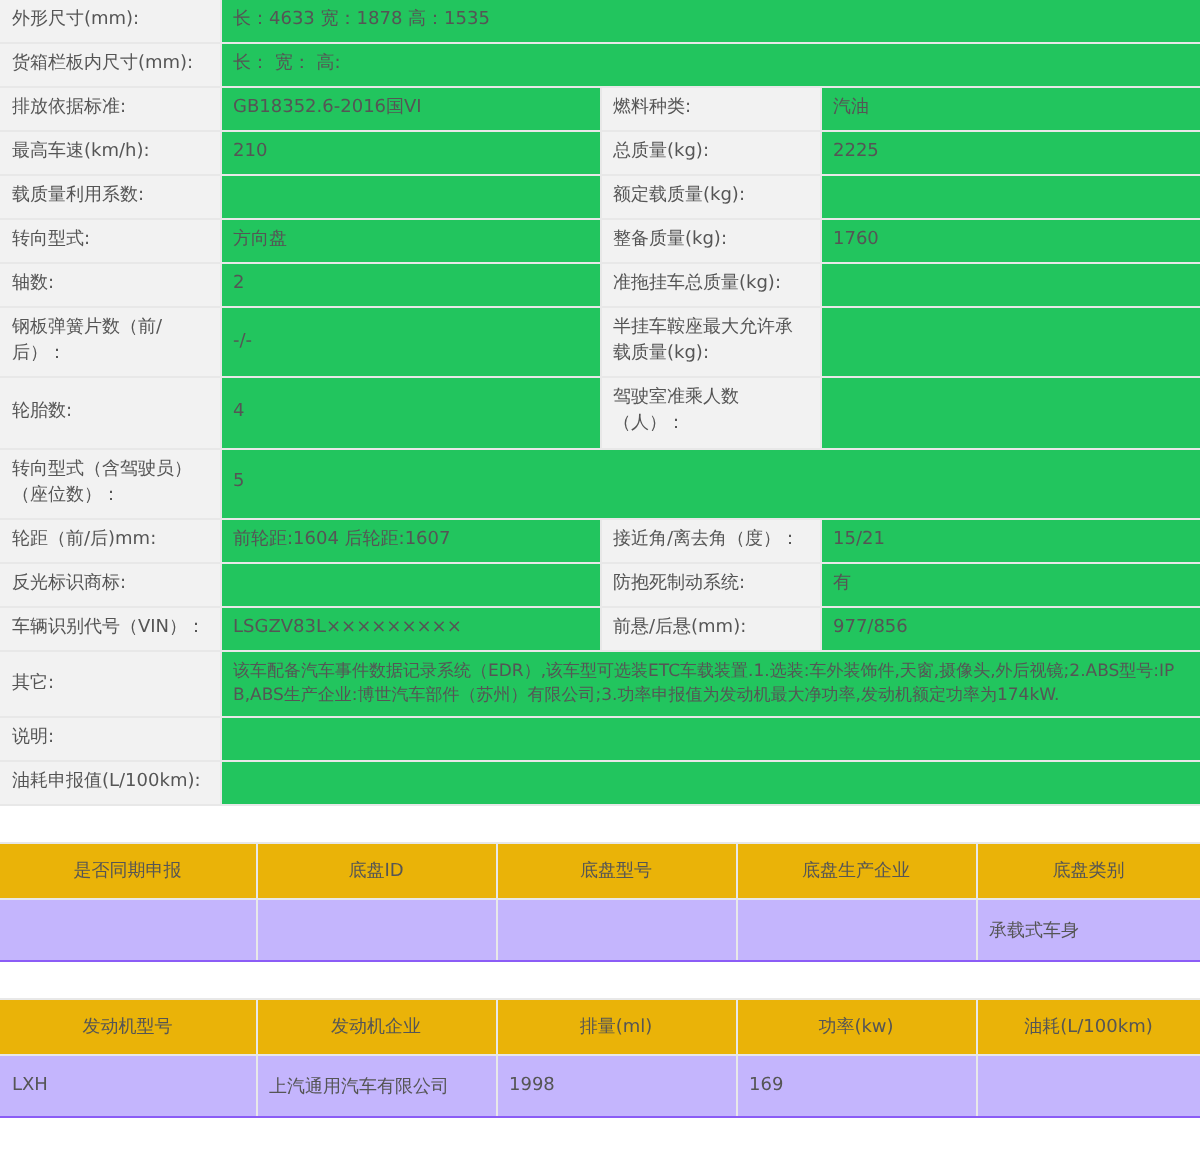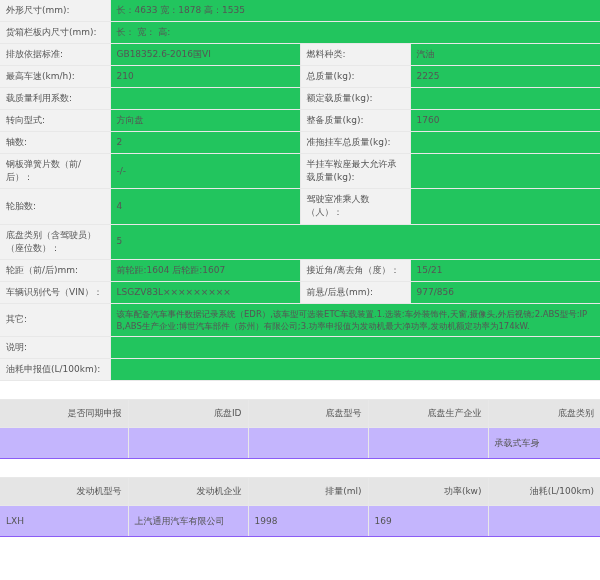--- a/index.html
+++ b/index.html
@@ -47,25 +47,25 @@
   .block-gap {
     height: 18px;
     background: #ffffff;
   }
   .grid-table {
     width: 600px;
     border-collapse: collapse;
     table-layout: fixed;
   }
   .grid-table th {
-    background: #e5e5e5;
+    background: #eab308;
     font-weight: normal;
-    text-align: right;
-    color: #555555;
-    padding: 7px 6px;
+    text-align: center;
+    color: #555555;
+    padding: 7px 22px;
     border-bottom: 1px solid #e8e8e8;
     border-right: 1px solid #e8e8e8;
     border-top: 1px solid #e8e8e8;
     font-size: 9px;
   }
   .grid-table th:last-child { border-right: none; }
   .grid-table td {
     background: #c4b5fd;
     color: #555555;
     padding: 7px 6px;
@@ -132,28 +132,34 @@
         <td class="lbl">半挂车鞍座最大允许承载质量(kg):</td>
         <td class="val"></td>
       </tr>
       <tr>
         <td class="lbl">轮胎数:</td>
         <td class="val val-sep">4</td>
         <td class="lbl">驾驶室准乘人数（人）：</td>
         <td class="val"></td>
       </tr>
       <tr>
-        <td class="lbl">底盘类别（含驾驶员）（座位数）：</td>
+        <td class="lbl">转向型式（含驾驶员）（座位数）：</td>
         <td class="val" colspan="3">5</td>
       </tr>
       <tr>
         <td class="lbl">轮距（前/后)mm:</td>
         <td class="val val-sep">前轮距:1604 后轮距:1607</td>
         <td class="lbl">接近角/离去角（度）：</td>
         <td class="val">15/21</td>
+      </tr>
+      <tr>
+        <td class="lbl">反光标识商标:</td>
+        <td class="val val-sep"></td>
+        <td class="lbl">防抱死制动系统:</td>
+        <td class="val">有</td>
       </tr>
       <tr>
         <td class="lbl">车辆识别代号（VIN）：</td>
         <td class="val val-sep">LSGZV83L×××××××××</td>
         <td class="lbl">前悬/后悬(mm):</td>
         <td class="val">977/856</td>
       </tr>
       <tr>
         <td class="lbl">其它:</td>
         <td class="val notes" colspan="3">该车配备汽车事件数据记录系统（EDR）,该车型可选装ETC车载装置.1.选装:车外装饰件,天窗,摄像头,外后视镜;2.ABS型号:IPB,ABS生产企业:博世汽车部件（苏州）有限公司;3.功率申报值为发动机最大净功率,发动机额定功率为174kW.</td>

